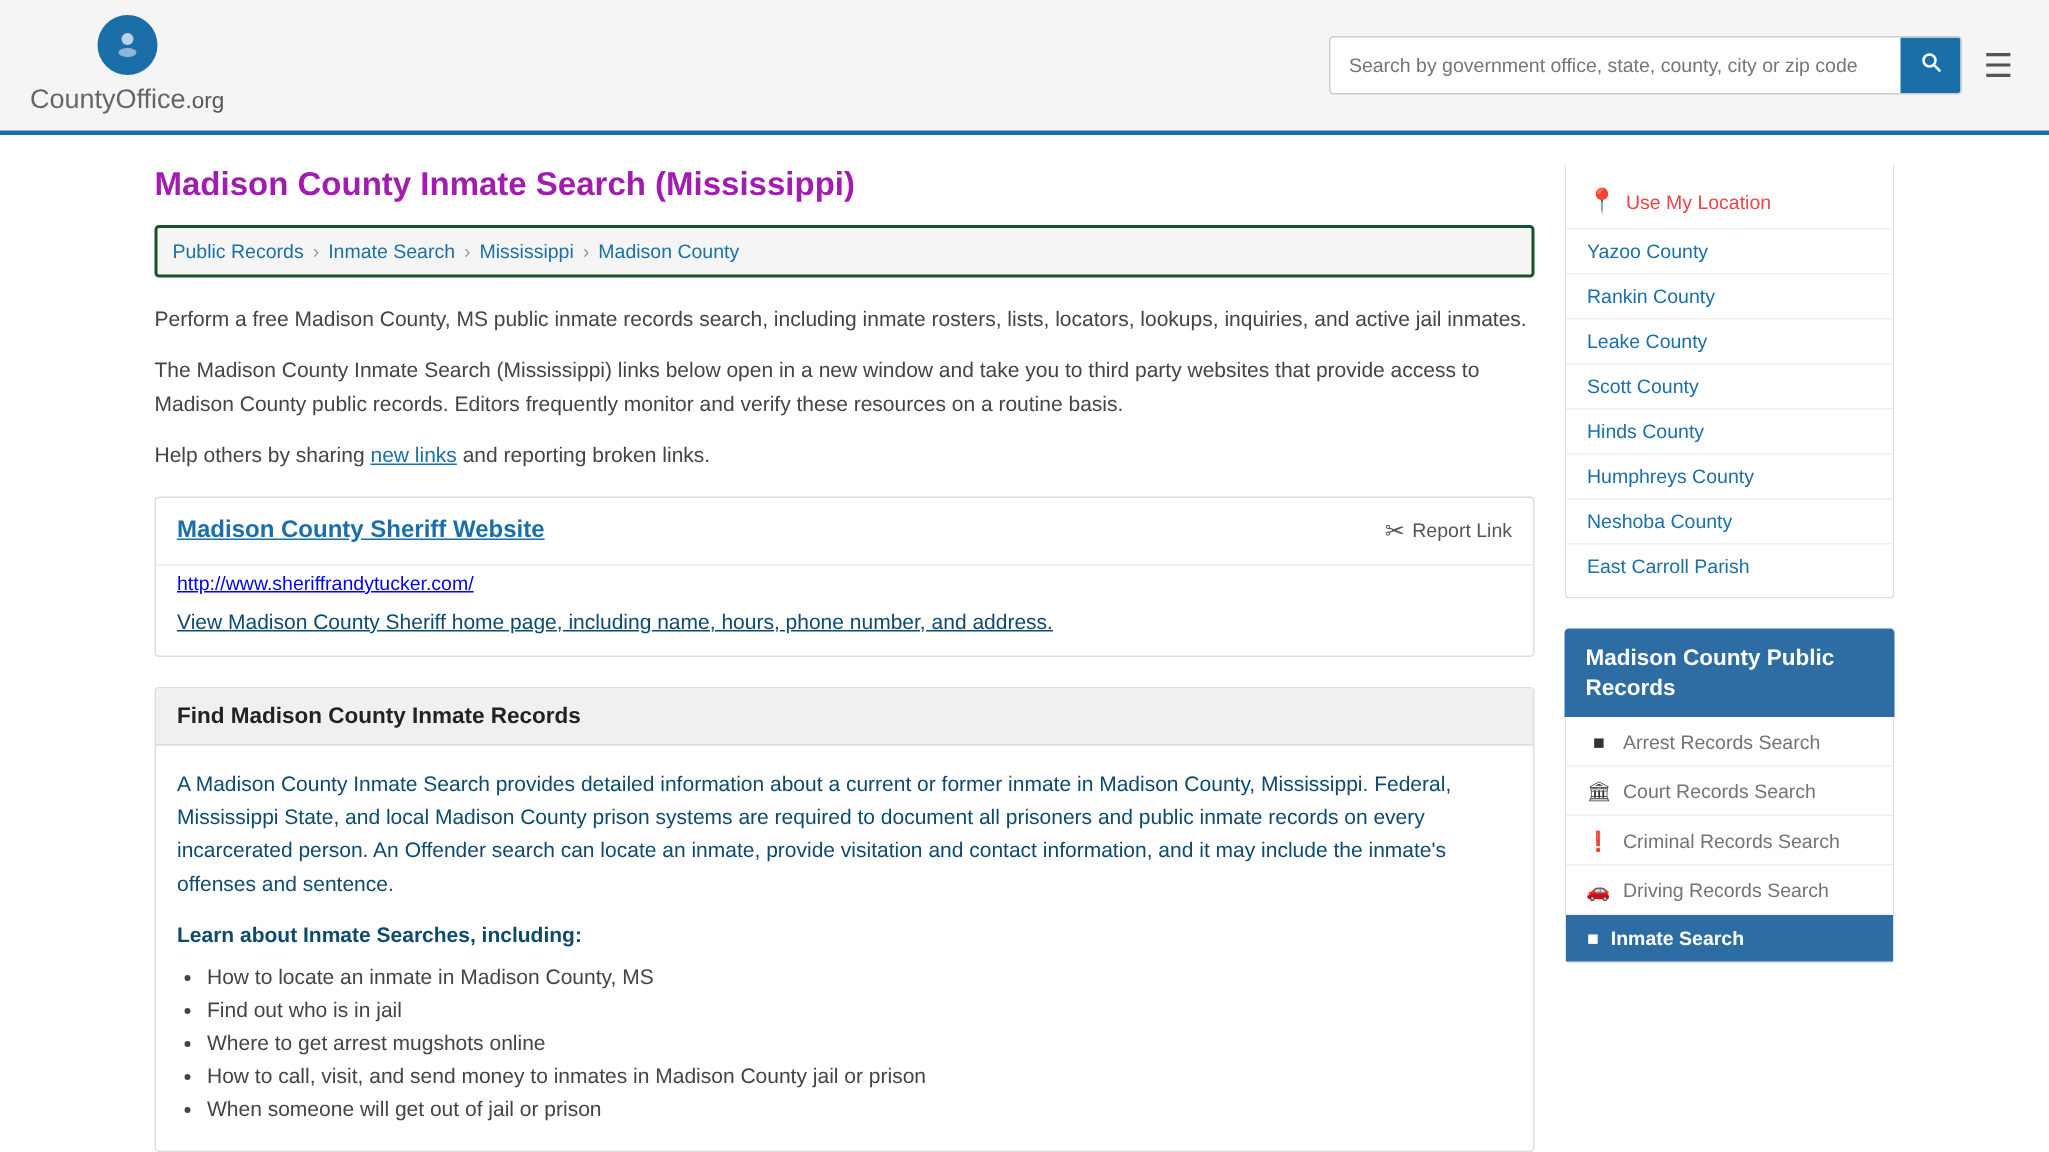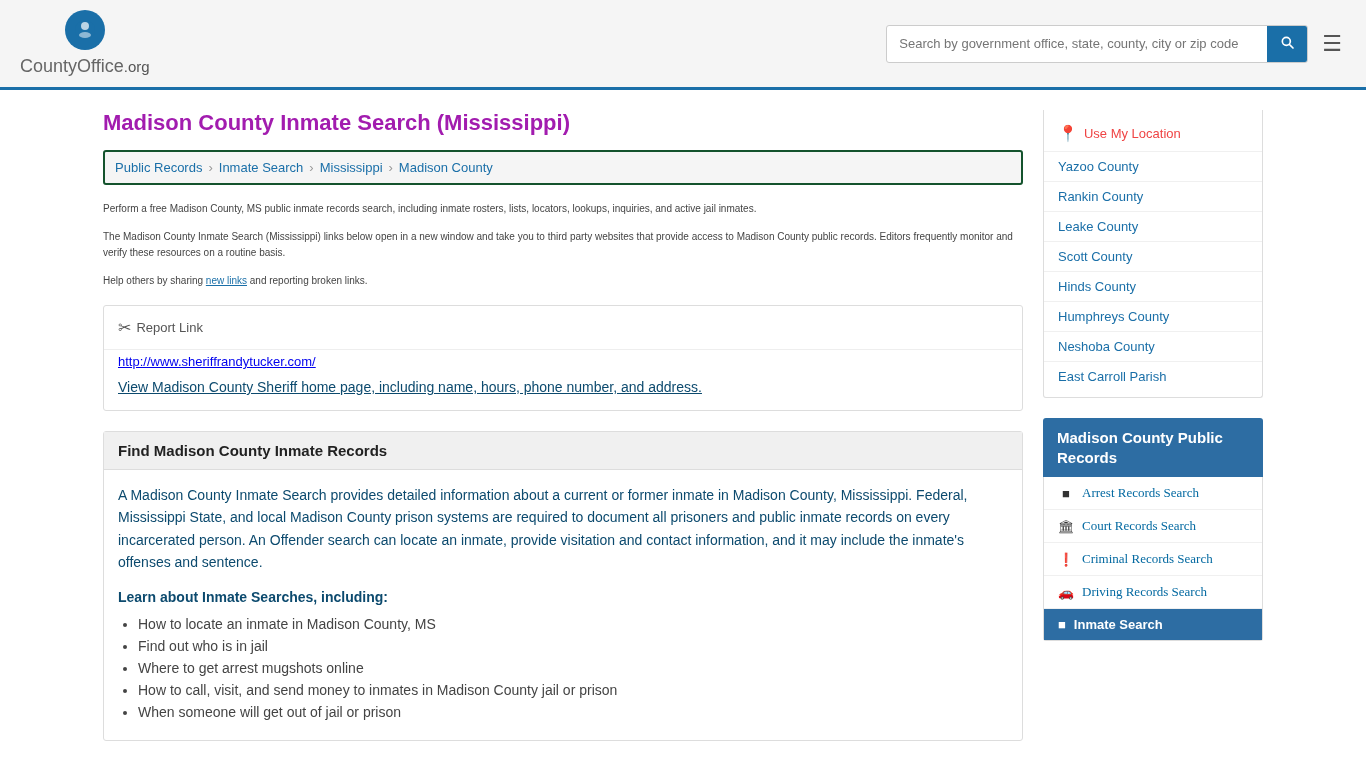--- a/index.html
+++ b/index.html
@@ -119,21 +119,21 @@
       color: #1a6fa8;
       text-decoration: none;
     }
     .breadcrumb .sep { color: #999; }
 
     
     .description p {
       margin-bottom: 12px;
       line-height: 1.6;
       color: #444;
-      font-size: 10px;
+      font-size: 14px;
     }
     .description a {
       color: #1a6fa8;
       text-decoration: underline;
     }
 
     
     .link-card {
       border: 1px solid #ddd;
       border-radius: 3px;
@@ -265,24 +265,23 @@
     
     .pr-item {
       padding: 8px 14px;
       display: flex;
       align-items: center;
       gap: 8px;
       border-bottom: 1px solid #f0f0f0;
     }
     .pr-item:last-child { border-bottom: none; }
     .pr-item a {
-      color: #0369a1;
+      color: #737373;
       text-decoration: none;
       font-size: 13px;
-      font-family: Liberation Serif, serif;
     }
     .pr-icon {
       width: 16px;
       height: 16px;
       display: flex;
       align-items: center;
       justify-content: center;
       font-size: 13px;
     }
     .inmate-search-bar {
@@ -345,20 +344,21 @@
     <div class="description">
       <p>Perform a free Madison County, MS public inmate records search, including inmate rosters, lists, locators, lookups, inquiries, and active jail inmates.</p>
       <p>The Madison County Inmate Search (Mississippi) links below open in a new window and take you to third party websites that provide access to Madison County public records. Editors frequently monitor and verify these resources on a routine basis.</p>
       <p>
         <span>Help others by sharing </span><a href="#">new links</a><span> and reporting broken links.</span>
       </p>
     </div>
 
     <div class="link-card">
       <div class="link-card-header">
+        <a href="#" class="link-card-title">Madison County Sheriff Website</a>
         <div class="report-link">
           <span class="report-icon">✂</span>
           <span>Report Link</span>
         </div>
       </div>
       <div class="link-card-url">
         <a href="#">http://www.sheriffrandytucker.com/</a>
       </div>
       <div class="link-card-desc">View Madison County Sheriff home page, including name, hours, phone number, and address.</div>
     </div>

